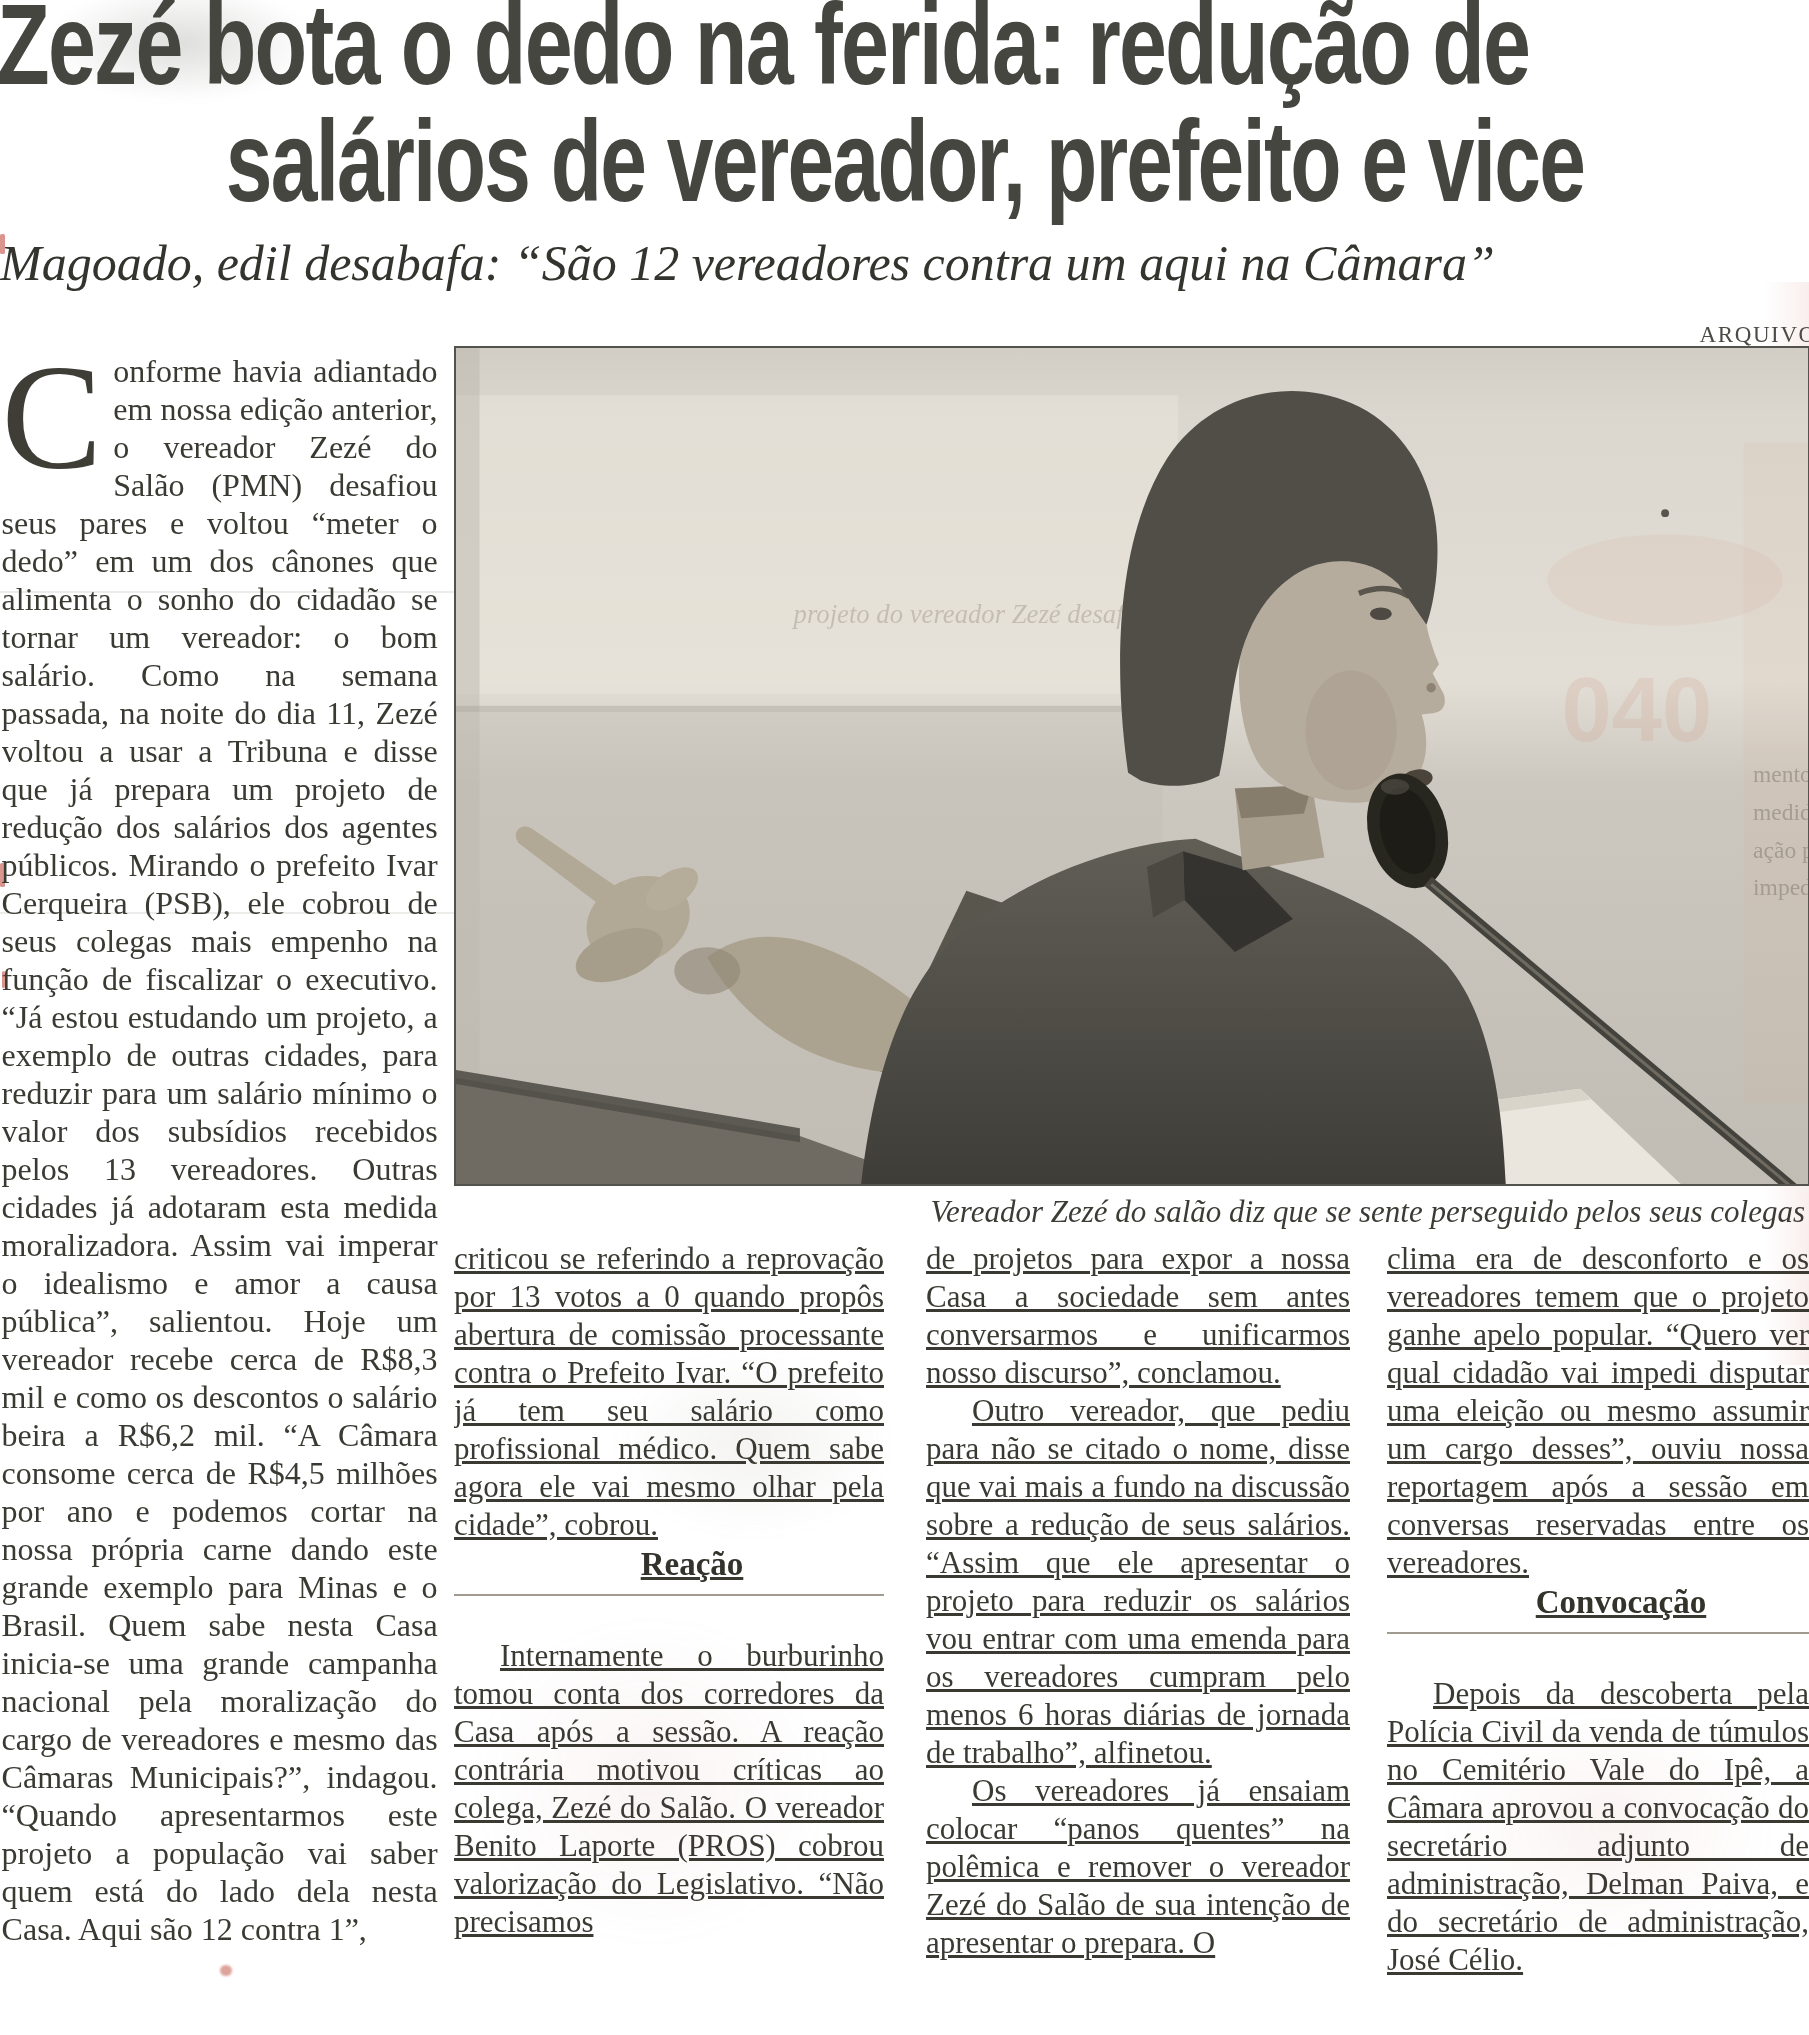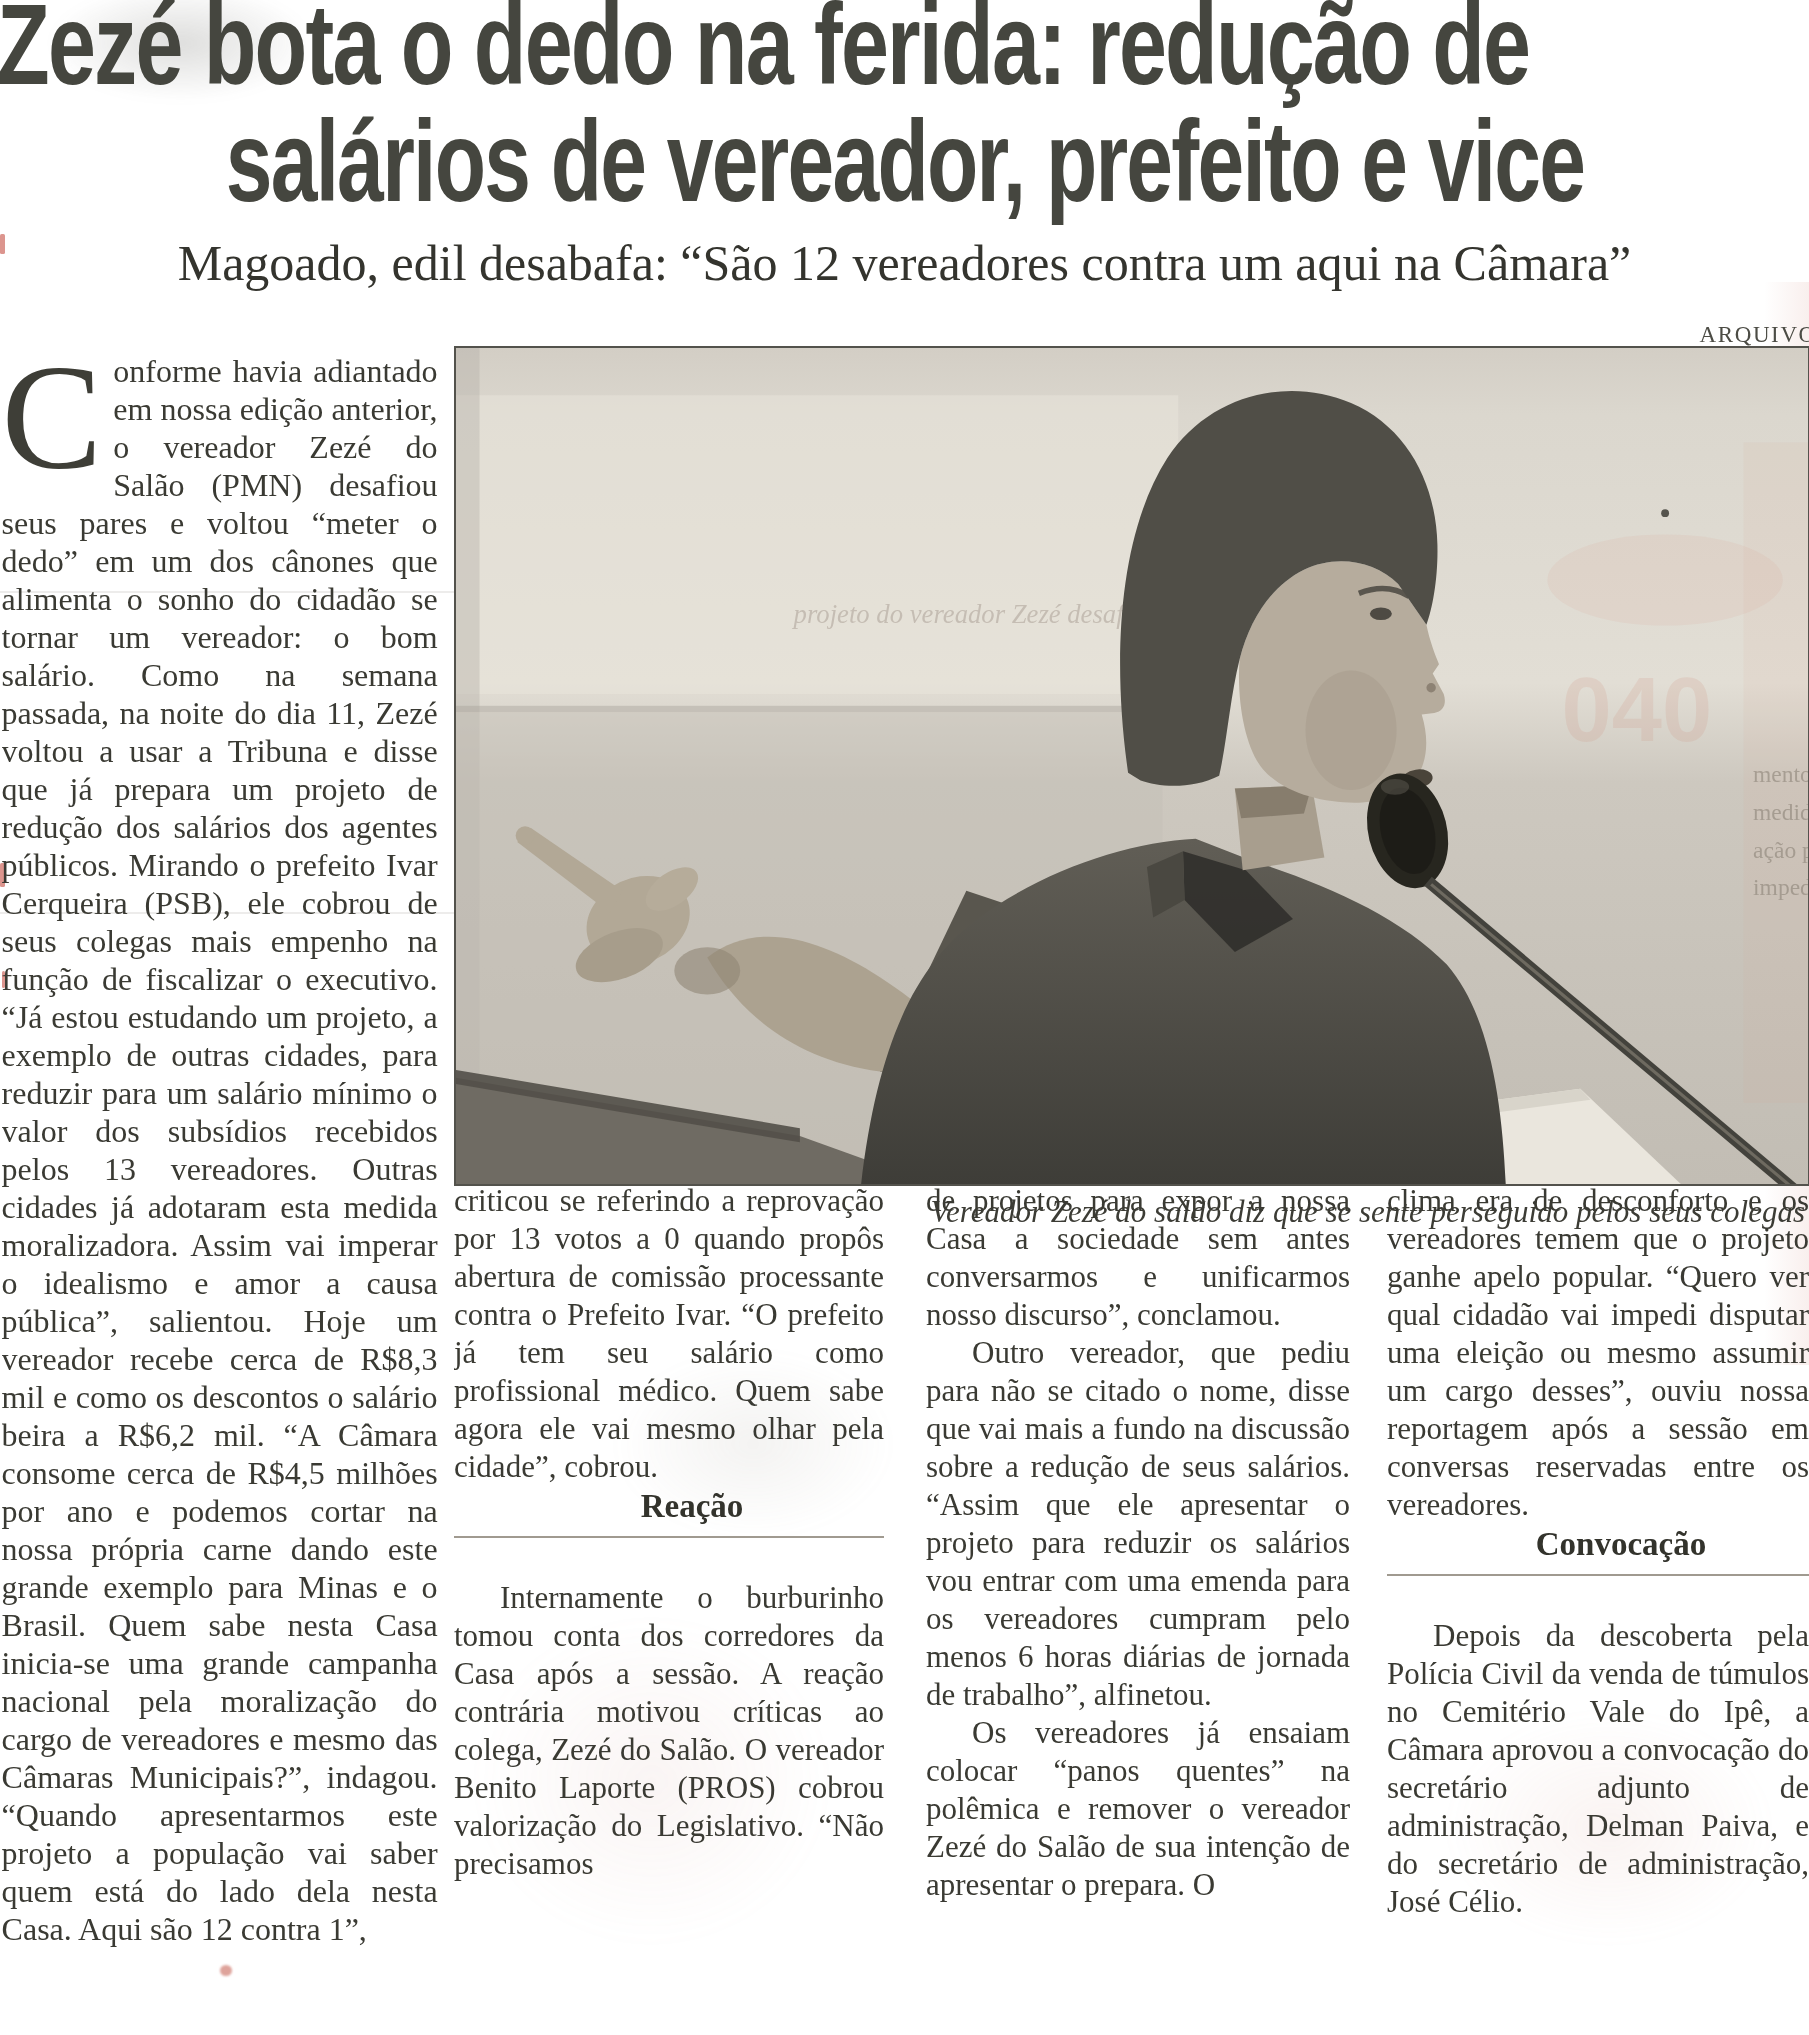--- a/index.html
+++ b/index.html
@@ -19,22 +19,22 @@
   .crease{position:absolute; left:0; width:1809px; height:2.4px; background:rgba(110,100,90,.12); box-shadow:0 -7.8px 14px rgba(255,255,255,.18);}
   .redtick{position:absolute; background:rgba(192,62,50,.55); border-radius:1.6px;}
   .reddot{position:absolute; width:11.8px; height:11px; border-radius:50%; background:rgba(190,72,56,.5); filter:blur(0.8px);}
 
   
   .hl{position:absolute; font-family:"Liberation Sans", sans-serif; font-weight:bold; color:#45463f; white-space:nowrap; letter-spacing:-2.4px; line-height:115px; font-size:115px;}
   .hl1{left:-3.1px; top:-12.6px; transform:scaleX(.75); transform-origin:0 0;}
   .hl2{left:905px; top:104px; transform:scaleX(.73) translateX(-50%); transform-origin:0 0;}
 
   .subhead{
-    position:absolute; left:0; top:235px; width:1809px; text-align:center;
-    font-size:50px; color:#34342e; line-height:56px;
+    position:absolute; left:0; top:235px; width:1809px; 
+    font-style:italic; font-size:50px; color:#34342e; line-height:56px;
     font-weight:500; white-space:nowrap;
   }
   .credit{
     position:absolute; top:322px; right:-7.8px; font-size:23px; letter-spacing:1.6px;
     color:#4c4c45;
   }
 
   
   .photo{
     position:absolute; left:454px; top:346px; width:1356px; height:840px;
@@ -46,21 +46,21 @@
     font-style:italic; font-size:31px; color:#3c3c35;
   }
 
   
   .col{
     position:absolute; text-align:justify; overflow:hidden;
   }
   .col p{margin:0; text-indent:46px;}
   .col p.cont{text-indent:0;}
   .col1{left:1.6px; top:352px; width:436px; height:1684px; font-size:32px; line-height:38px;}
-  .colb{top:1182px; height:781px; font-size:31px; line-height:38px;}
+  .colb{top:1240px; height:781px; font-size:31px; line-height:38px;text-decoration:underline;}
   .col2{left:454px; width:430px;}
   .col3{left:926px; width:424px;}
   .col4{left:1387px; width:422px;}
   .dropcap{
     float:left; font-size:151px; line-height:118px; padding:6.3px 11px 0 0;
     color:#3e3e37; font-weight:500;
   }
   .sec-head{
     font-weight:bold; font-size:33px; text-align:center; color:#33332c;
     margin-top:27px; line-height:41px; text-indent:0;

